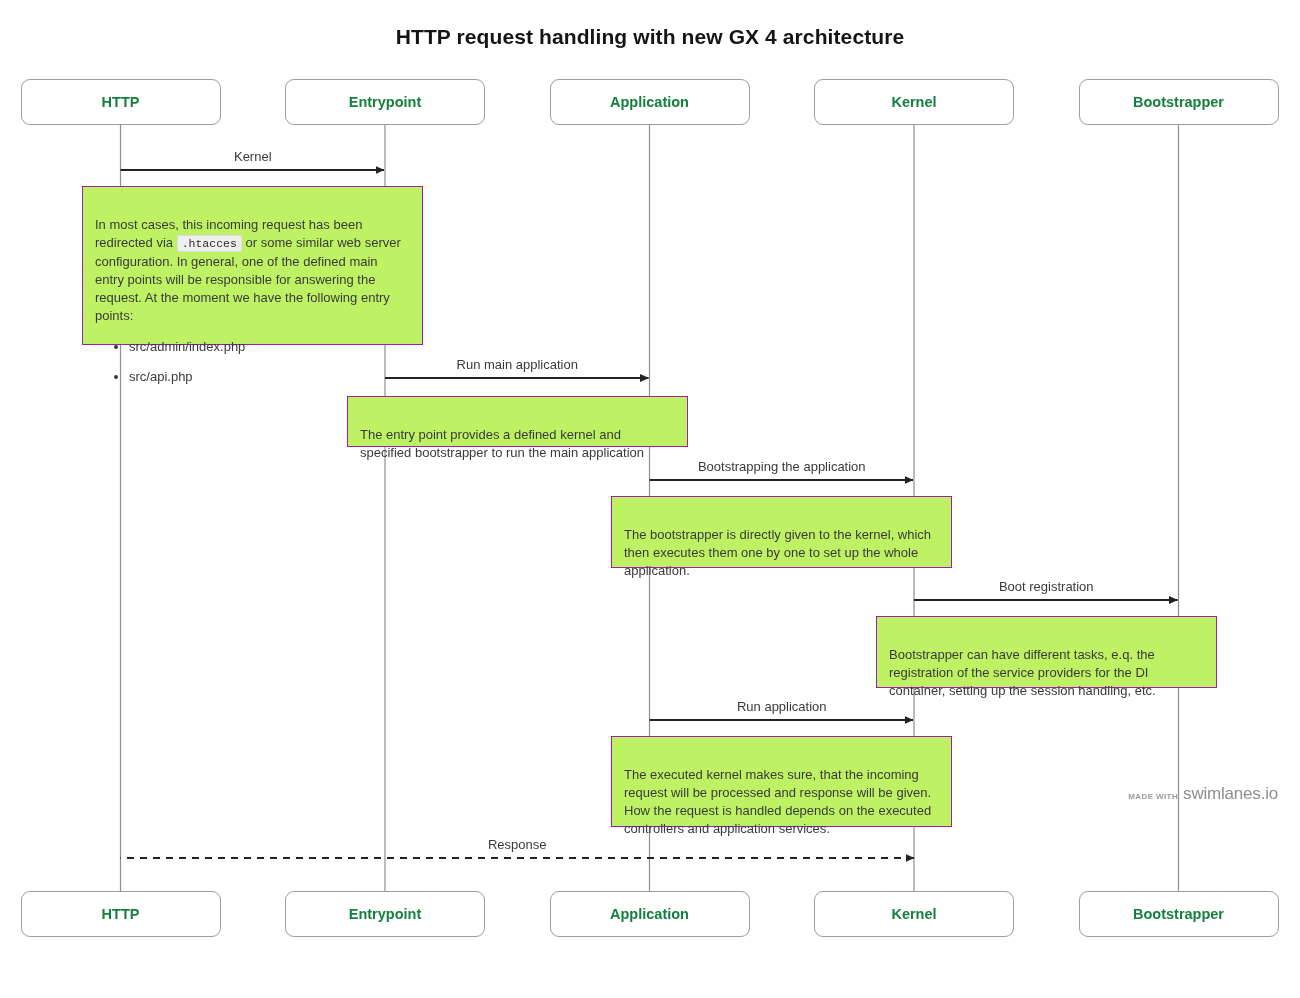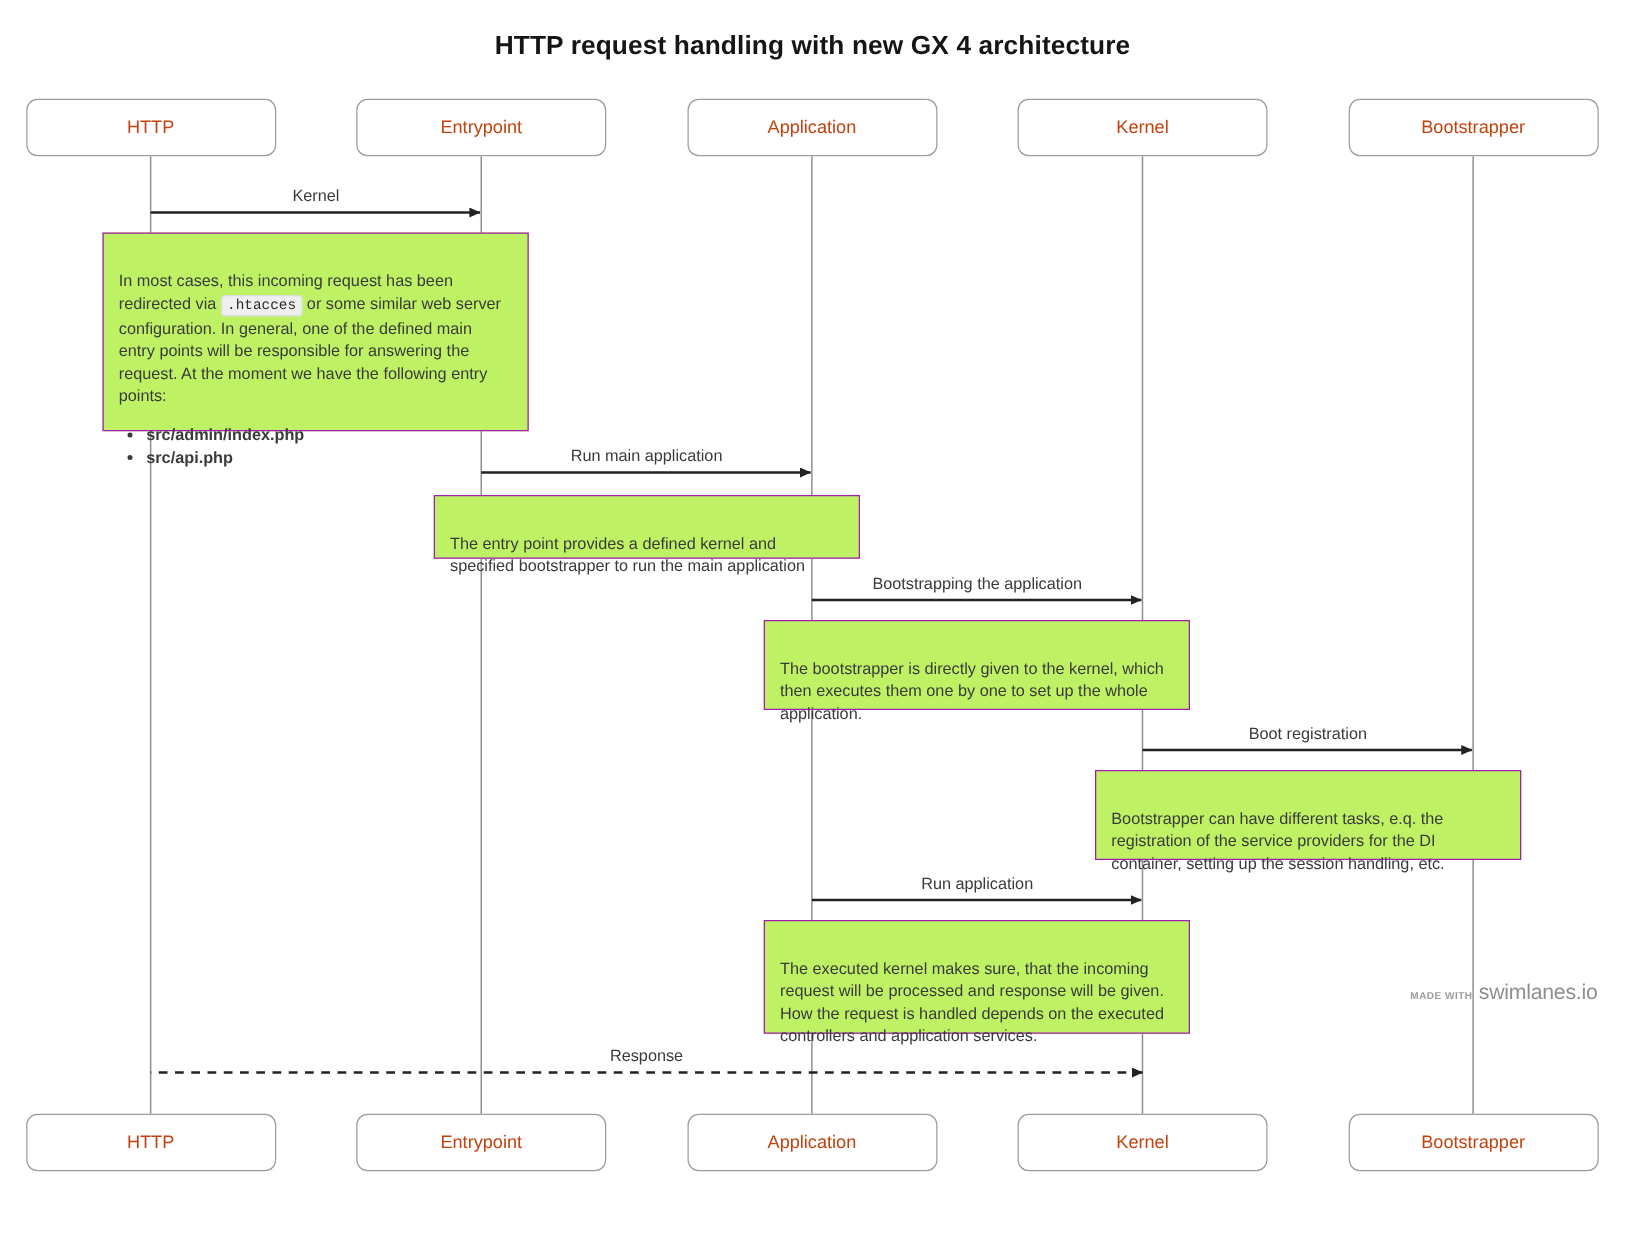--- a/index.html
+++ b/index.html
@@ -50,22 +50,22 @@
     width: 200px;
     height: 46px;
     box-sizing: border-box;
     border: 1.6px solid #9d9d9d;
     border-radius: 9px;
     background: #ffffff;
     display: flex;
     align-items: center;
     justify-content: center;
     font-size: 14.5px;
-    font-weight: normal;
-    color: #c2410c;
+    font-weight: bold;
+    color: #15803d;
     text-align: right;
   }
 
   
   .msg-label {
     position: absolute;
     font-size: 13px;
     color: #3a3a3a;
     text-align: center;
     white-space: nowrap;
@@ -84,23 +84,22 @@
     padding: 29px 12px 11px 12px;
   }
   .note-box p {
     margin: 0;
   }
   .note-box ul {
     margin: 13px 0 0 0;
     padding-left: 22px;
   }
   .note-box li {
-    margin: 0;
+    margin: 12px;
     line-height: 18px;
-    font-weight: bold;
   }
   code.inline-code {
     font-family: "Liberation Mono", monospace;
     font-size: 11.5px;
     background: #efefef;
     border: 1px solid #dcdcdc;
     border-radius: 3px;
     padding: 1px 4px;
     color: #2a2a2a;
     white-space: nowrap;

